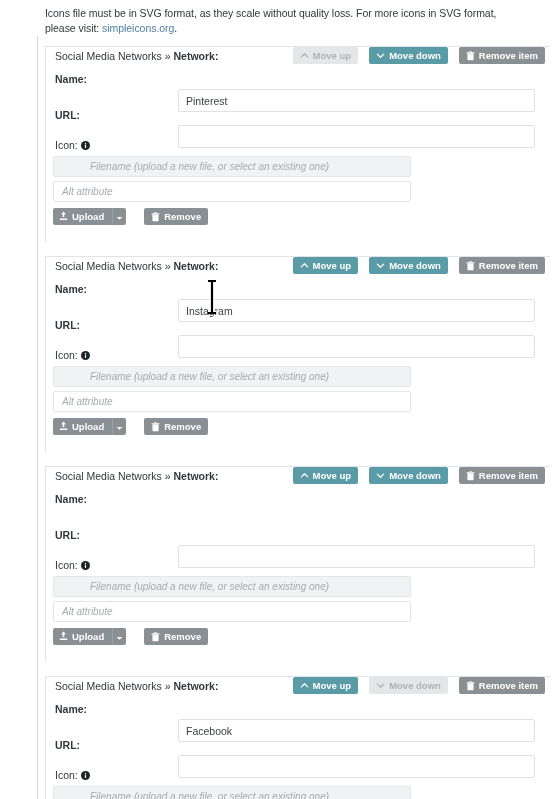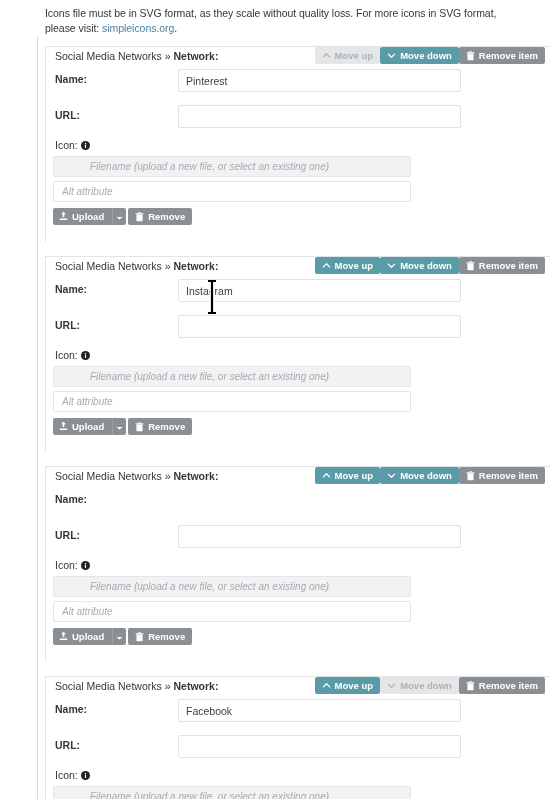--- a/index.html
+++ b/index.html
@@ -70,21 +70,21 @@
     white-space: nowrap;
   }
   .panel-title b { font-weight: bold; }
 
   
   .head-actions {
     position: absolute;
     right: 5px;
     top: 0px;
     display: flex;
-    gap: 0;
+    gap: 11px;
   }
   .btn {
     display: inline-flex;
     align-items: center;
     gap: 4px;
     height: 17px;
     padding: 0 7px;
     border: none;
     border-radius: 2px;
     font-family: "Liberation Sans", sans-serif;
@@ -116,30 +116,31 @@
     top: 4px;
     font-size: 10.5px;
     font-weight: bold;
     color: #32373c;
   }
   .field-label.icon-label { font-weight: normal; }
 
   .text-input {
     position: absolute;
     left: 132px;
-    width: 283px;
+    width: 357px;
     height: 23px;
     padding: 0 7px;
     border: 1px solid #dfe1e3;
     border-radius: 2px;
     background: #ffffff;
     font-family: "Liberation Sans", sans-serif;
     font-size: 10.5px;
     color: #3c4043;
     outline: none;
+    margin-top: 20px;
   }
   .text-input::placeholder { color: #b9bcbf; }
 
   
   .media-input {
     position: absolute;
     left: 7px;
     width: 358px;
     height: 21px;
     padding: 0 8px;
@@ -153,21 +154,21 @@
     outline: none;
   }
   .media-input.readonly { background: #f1f2f3; padding-left: 36px; }
   .media-input::placeholder { color: #a7abaf; font-style: italic; }
 
   
   .media-actions {
     position: absolute;
     left: 7px;
     display: flex;
-    gap: 2px;
+    gap: 18px;
   }
   .split-btn {
     display: inline-flex;
     align-items: stretch;
     border-radius: 2px;
     overflow: hidden;
   }
   .split-main {
     display: inline-flex;
     align-items: center;

